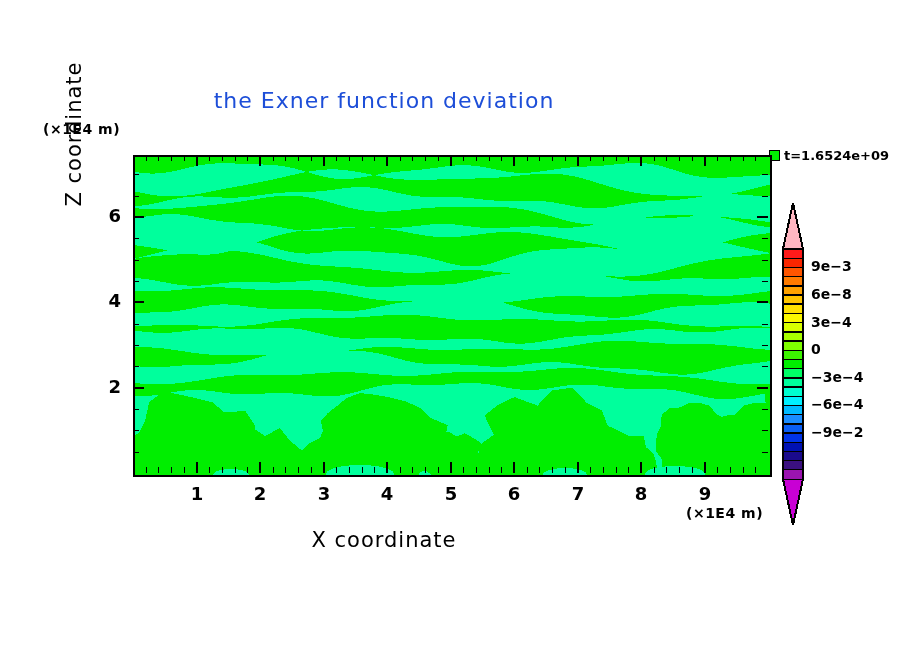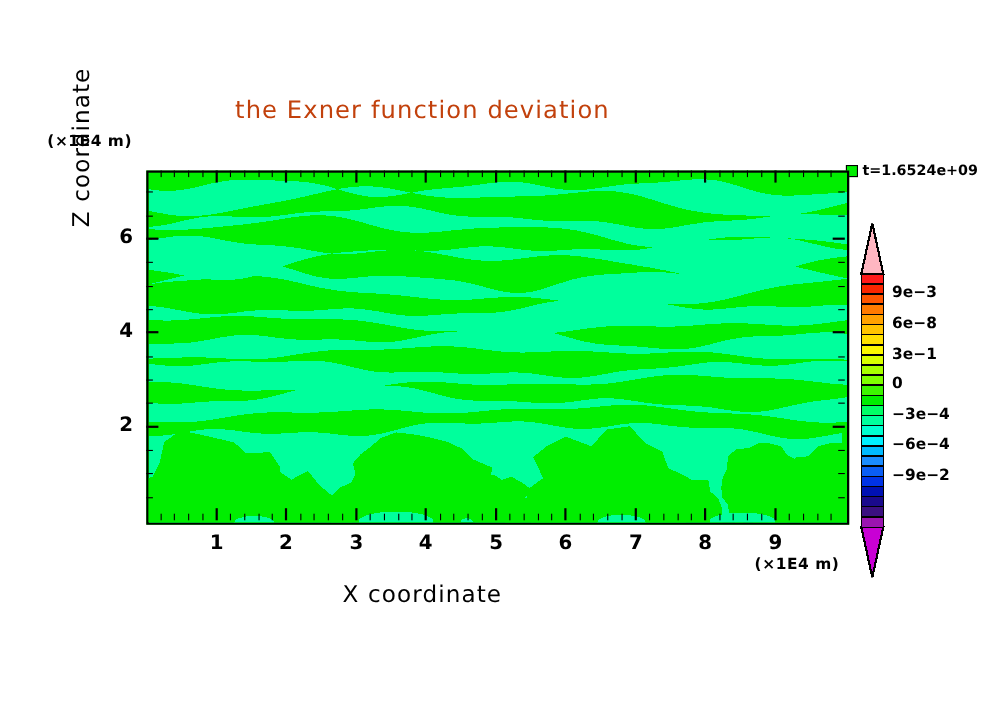--- a/index.html
+++ b/index.html
@@ -17,21 +17,21 @@
 
   
   #plot-title {
     position: absolute;
     left: 0;
     top: 88px;
     width: 768px;
     text-align: center;
     font-size: 22px;
     letter-spacing: 1px;
-    color: #c2410c;
+    color: #1d4ed8;
     white-space: pre;
   }
 
   
   #y-units {
     position: absolute;
     left: 43px;
     top: 121px;
     font-size: 14px;
     font-weight: bold;
@@ -380,18 +380,18 @@
       <rect x="2" y="230.00" width="20" height="9.60" fill="#0033e6" stroke="#000" stroke-width="1.4"></rect>
       <rect x="2" y="239.20" width="20" height="9.60" fill="#0011b3" stroke="#000" stroke-width="1.4"></rect>
       <rect x="2" y="248.40" width="20" height="9.60" fill="#1a0a8c" stroke="#000" stroke-width="1.4"></rect>
       <rect x="2" y="257.60" width="20" height="9.60" fill="#3b1080" stroke="#000" stroke-width="1.4"></rect>
       <rect x="2" y="266.80" width="20" height="9.60" fill="#9b14b0" stroke="#000" stroke-width="1.4"></rect>
     </svg>
 </div>
 <div id="colorbar-label-layer">
     <div class="cbar-label" style="left: 811px; top: 267.4px; position: absolute;">9e−3</div>
     <div class="cbar-label" style="left: 811px; top: 295px; position: absolute;">6e−8</div>
-    <div class="cbar-label" style="left: 811px; top: 322.6px; position: absolute;">3e−1</div>
+    <div class="cbar-label" style="left: 811px; top: 322.6px; position: absolute;">3e−4</div>
     <div class="cbar-label" style="left: 811px; top: 350.2px; position: absolute;">0</div>
     <div class="cbar-label" style="left: 811px; top: 377.8px; position: absolute;">−3e−4</div>
     <div class="cbar-label" style="left: 811px; top: 405.4px; position: absolute;">−6e−4</div>
     <div class="cbar-label" style="left: 811px; top: 433px; position: absolute;">−9e−2</div>
   </div>
 
 </body></html>

